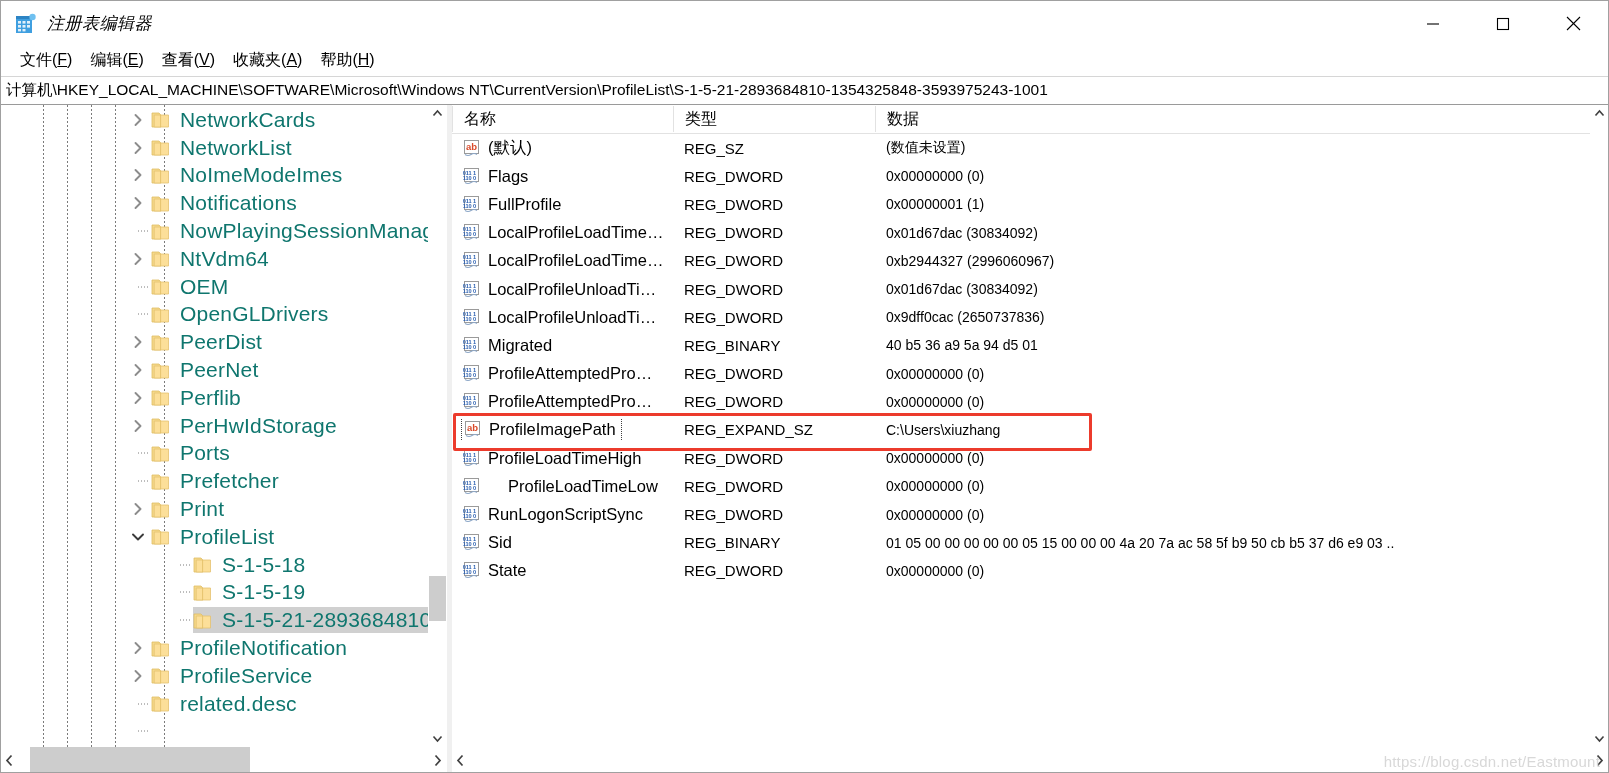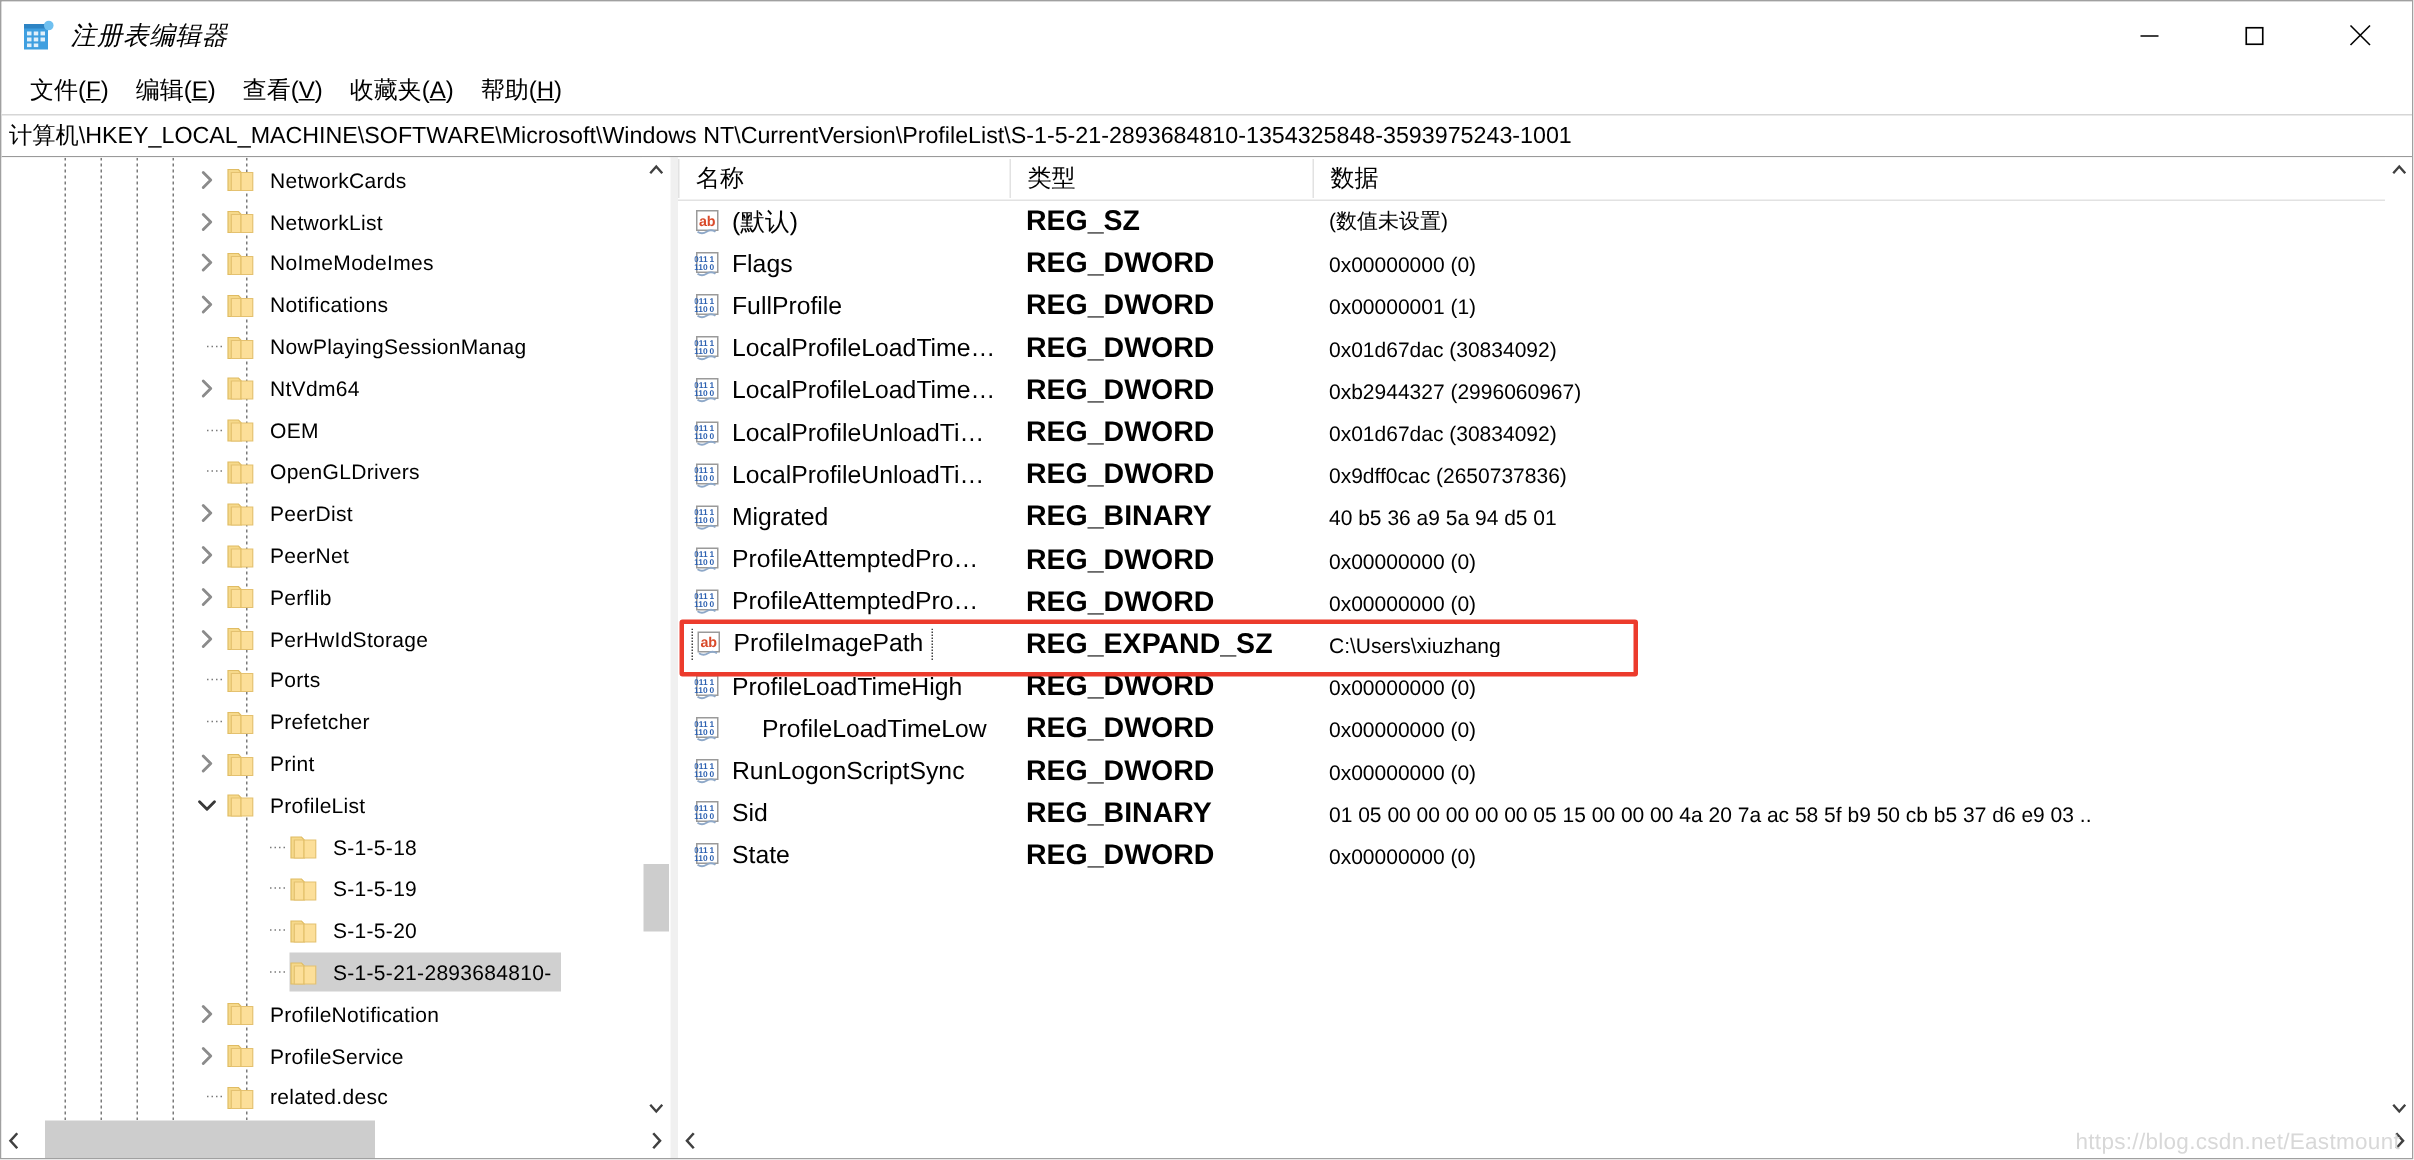--- a/index.html
+++ b/index.html
@@ -174,22 +174,22 @@
   }
   .twisty svg { display: block; }
   .folder-ico {
     width: 22px;
     height: 19px;
     flex: 0 0 22px;
     margin-right: 7px;
     position: relative;
   }
   .tree-label {
-    font-size: 14px;
-    color: #000000;
+    font-size: 21px;
+    color: #0f766e;
     letter-spacing: 0.2px;
   }
 
   
   .vscroll {
     position: absolute;
     right: 0; top: 0; bottom: 27px;
     width: 17px;
     background: #ffffff;
     border-left: 1px solid #ffffff;
@@ -280,23 +280,22 @@
   }
   .cell-name {
     width: 221px; flex: 0 0 221px;
     display: flex; align-items: center;
     padding-left: 11px; box-sizing: border-box;
     overflow: hidden;
   }
   .cell-type {
     width: 202px; flex: 0 0 202px;
     padding-left: 11px; box-sizing: border-box;
-    font-size: 19px; color: #000000;
+    font-size: 15px; color: #000000;
     overflow: hidden;
-    font-weight: bold;
   }
   .cell-data {
     flex: 1 1 auto;
     padding-left: 11px; box-sizing: border-box;
     font-size: 14px; color: #000000;
     overflow: hidden;
   }
   .val-ico {
     width: 19px; height: 19px;
     flex: 0 0 19px;
@@ -671,35 +670,20 @@
               </div>
               <div class="sel">
                 <span class="folder-ico"><svg width="22" height="19" viewBox="0 0 22 19">
                     <path d="M1 3 L8 3 L10 5.2 L10 17 L1 17 Z" fill="#f6d98b" stroke="#e0bc63" stroke-width="0.8"></path>
                     <path d="M3.2 5 L17.5 5 L17.5 17 L3.2 17 Z" fill="#fcdf99" stroke="#e4c170" stroke-width="0.8"></path>
                     <path d="M9.6 5 L9.6 17" stroke="#e0bc63" stroke-width="0.8"></path>
                   </svg></span>
                 <span class="tree-label">S-1-5-19</span>
               </div>
             </div>
-            <div class="tree-row">
-              <div class="twisty" style="margin-left: 166px;">
-                <svg width="26" height="28" viewBox="0 0 26 28">
-                  <line x1="13" y1="14" x2="24" y2="14" stroke="#7a7a7a" stroke-width="1" stroke-dasharray="1,2"></line>
-                </svg>
-              </div>
-              <div class="sel">
-                <span class="folder-ico"><svg width="22" height="19" viewBox="0 0 22 19">
-                    <path d="M1 3 L8 3 L10 5.2 L10 17 L1 17 Z" fill="#f6d98b" stroke="#e0bc63" stroke-width="0.8"></path>
-                    <path d="M3.2 5 L17.5 5 L17.5 17 L3.2 17 Z" fill="#fcdf99" stroke="#e4c170" stroke-width="0.8"></path>
-                    <path d="M9.6 5 L9.6 17" stroke="#e0bc63" stroke-width="0.8"></path>
-                  </svg></span>
-                <span class="tree-label">S-1-5-20</span>
-              </div>
-            </div>
             <div class="tree-row selected">
               <div class="twisty" style="margin-left: 166px;">
                 <svg width="26" height="28" viewBox="0 0 26 28">
                   <line x1="13" y1="14" x2="24" y2="14" stroke="#7a7a7a" stroke-width="1" stroke-dasharray="1,2"></line>
                 </svg>
               </div>
               <div class="sel">
                 <span class="folder-ico"><svg width="22" height="19" viewBox="0 0 22 19">
                     <path d="M1 3 L8 3 L10 5.2 L10 17 L1 17 Z" fill="#f6d98b" stroke="#e0bc63" stroke-width="0.8"></path>
                     <path d="M3.2 5 L17.5 5 L17.5 17 L3.2 17 Z" fill="#fcdf99" stroke="#e4c170" stroke-width="0.8"></path>

